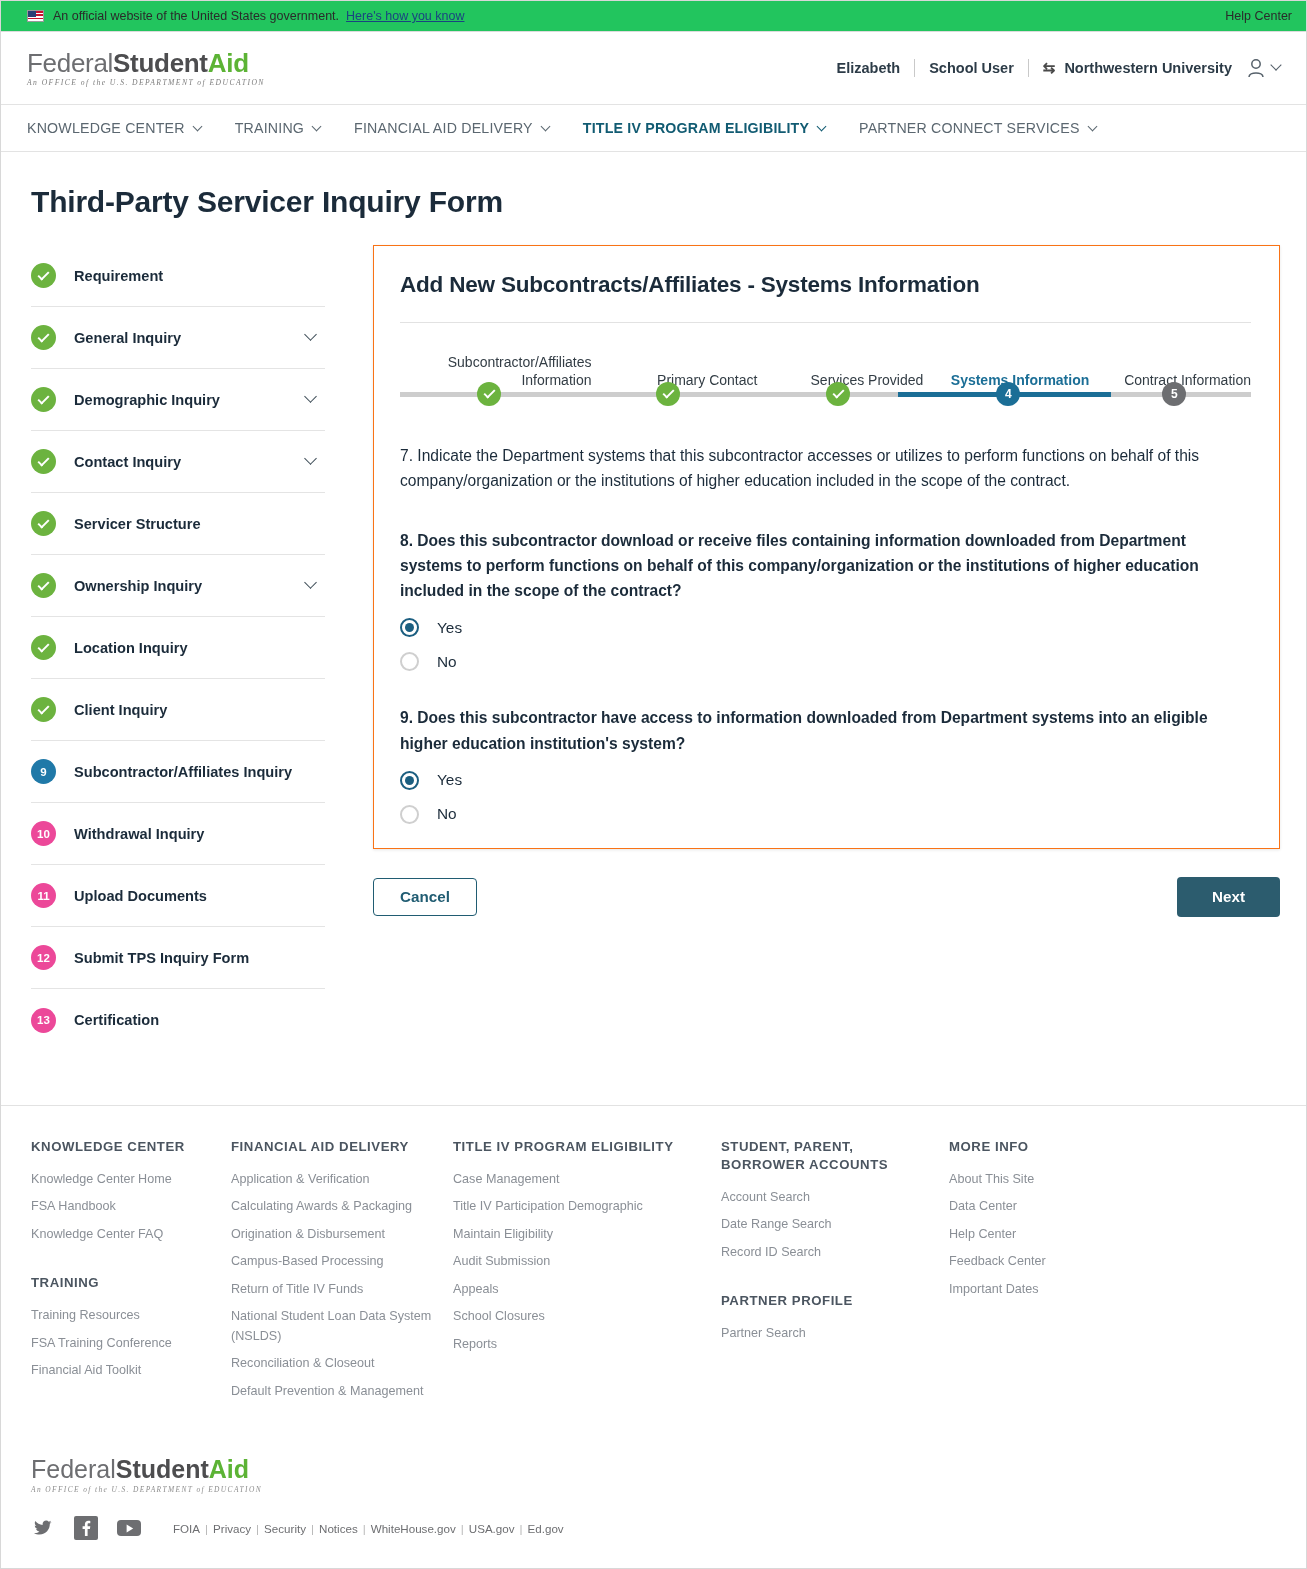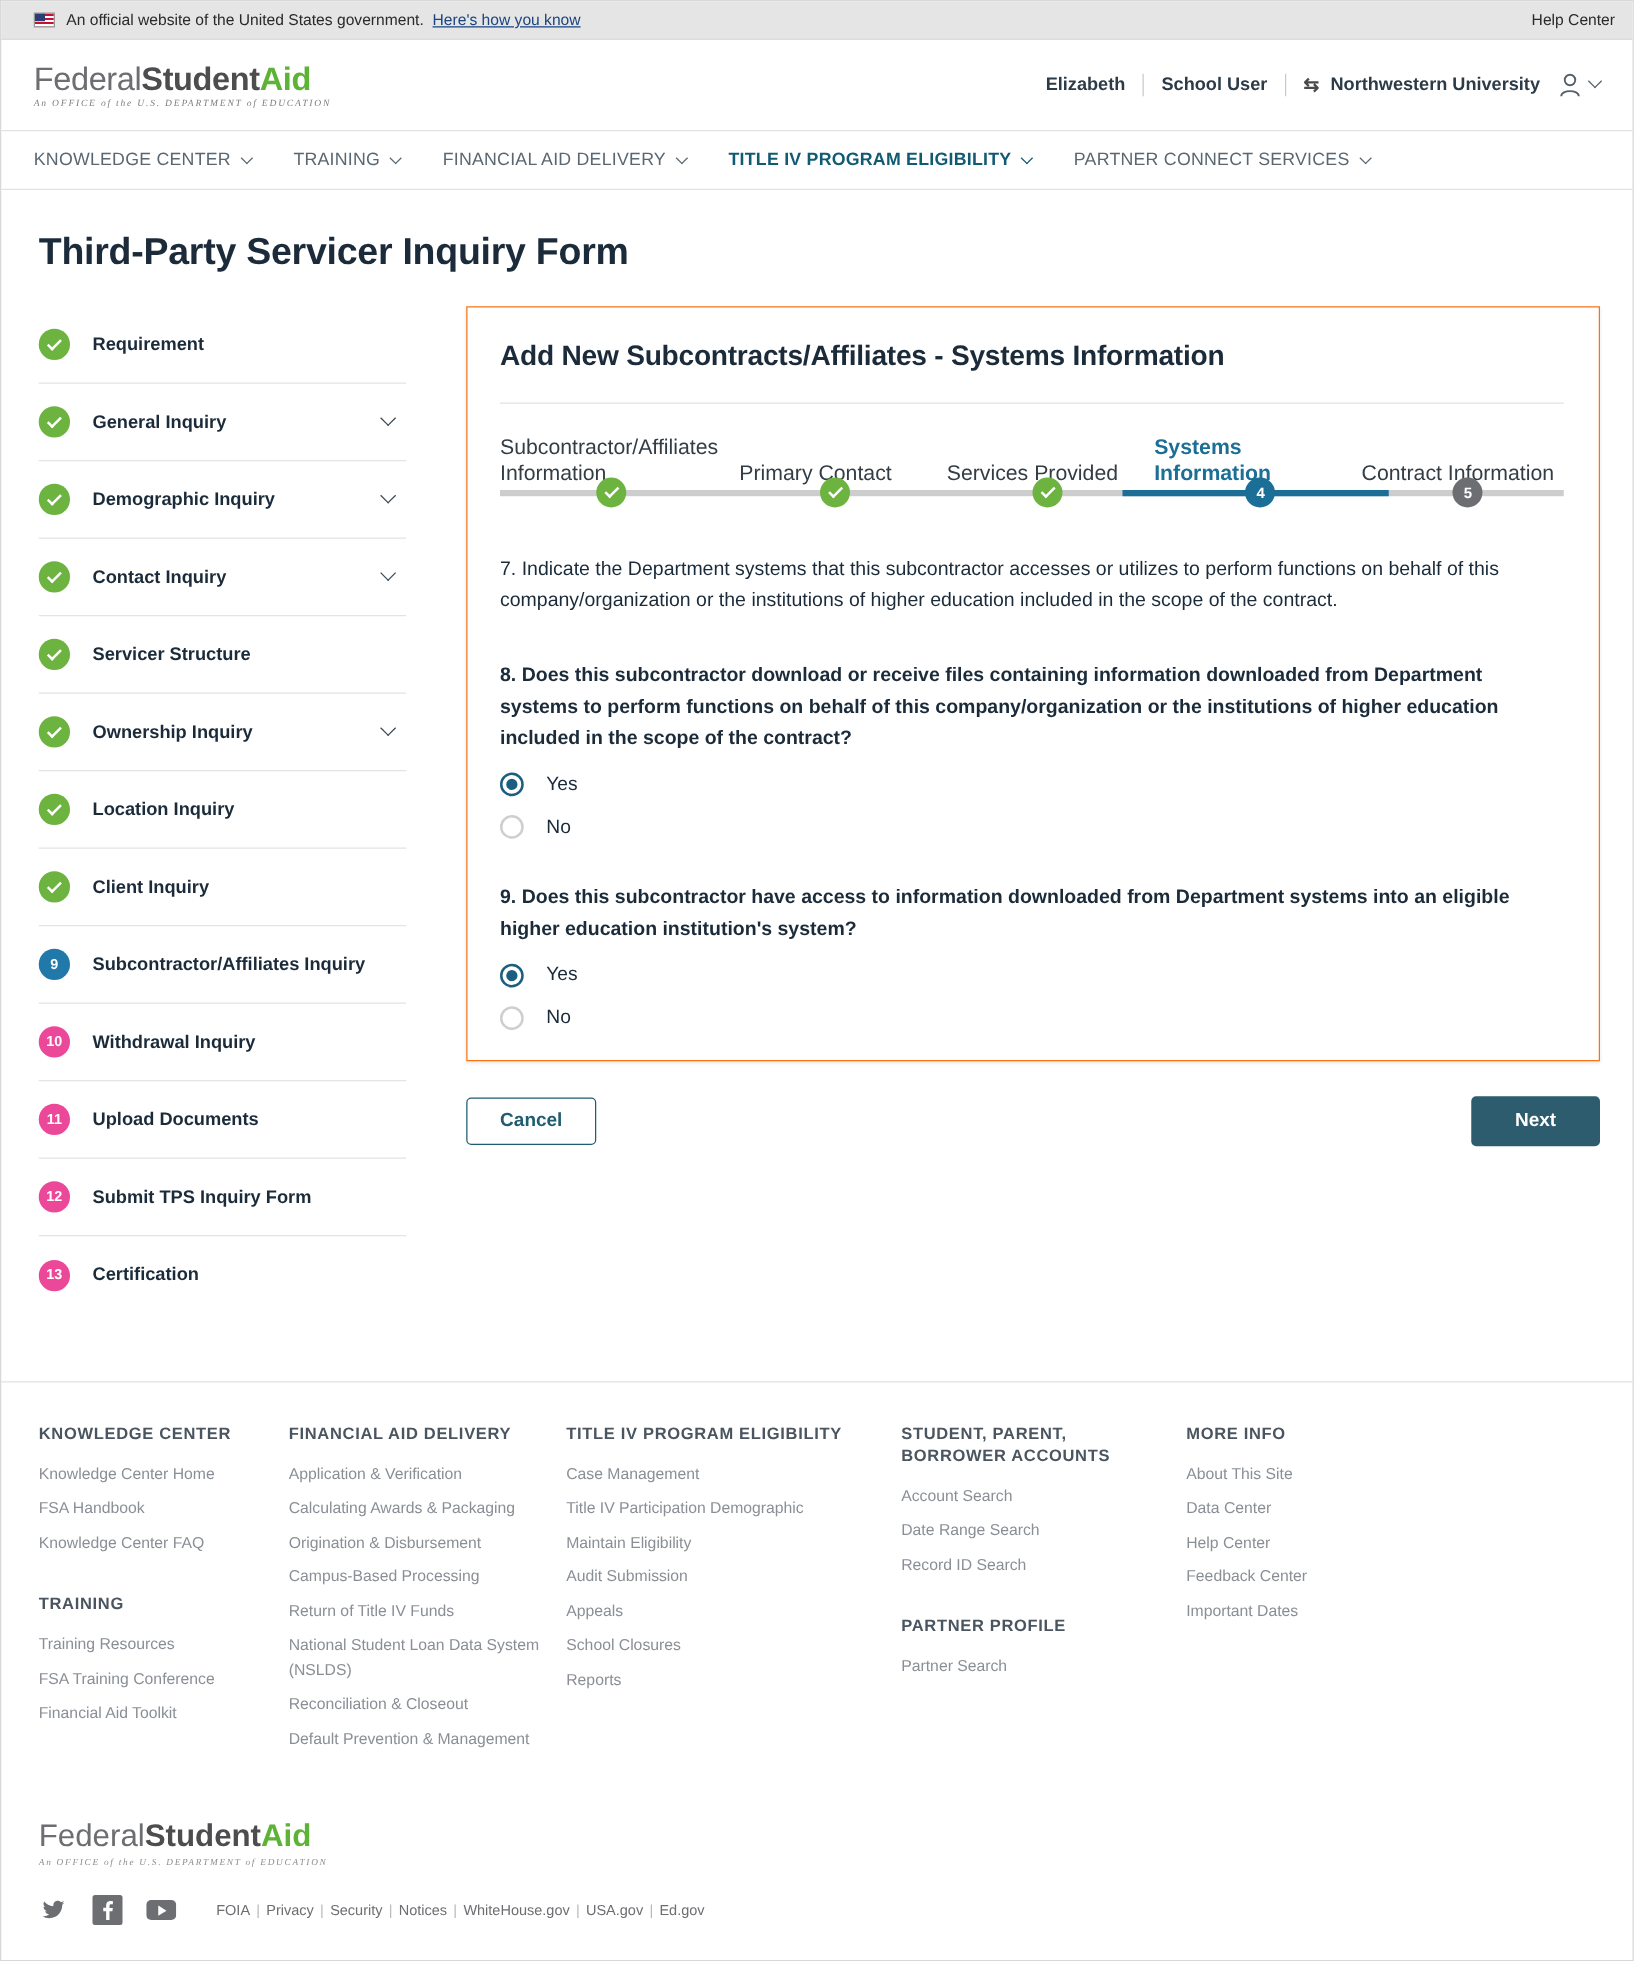--- a/index.html
+++ b/index.html
@@ -8,21 +8,21 @@
     width:1307px; height:1569px;
     font-family:"Liberation Sans", sans-serif;
     background:#ffffff;
     color:#1b2b3a;
     overflow:hidden;
   }
   .page { width:1307px; height:1569px; position:relative; border:1px solid #d8d8d8; background:#fff;}
 
   
   .gov-banner{
-    height:31px; background:#e5e5e5; display:flex; align-items:center;
+    height:31px; background:#22c55e; display:flex; align-items:center;
     padding:0 14px 0 26px; font-size:12.5px; color:#2a2a2a;
     border-bottom:1px solid #dcdcdc;
   }
   .flag-icon{ width:17px; height:12px; margin-right:9px; position:relative; display:inline-block;
      background:linear-gradient(to bottom,#c8102e 0 1.7px,#fff 1.7px 3.4px,#c8102e 3.4px 5.1px,#fff 5.1px 6.8px,#c8102e 6.8px 8.5px,#fff 8.5px 10.2px,#c8102e 10.2px 12px);
      border:1px solid #999; }
   .flag-icon::after{ content:""; position:absolute; left:0; top:0; width:8px; height:6.4px; background:#2a3d75;}
   .gov-banner .link{ color:#1a4480; text-decoration:underline; margin-left:7px; }
   .gov-banner .spacer{ flex:1; }
   .help-center-top{ color:#2a2a2a; font-size:12.5px; }
@@ -67,21 +67,21 @@
 
   
   .main{ flex:1; padding-left:48px; }
   .card{ border:1px solid #f97316; background:#fff; box-shadow:0 1px 3px rgba(0,0,0,.10); padding:26px 28px 24px 26px; }
   .card-title{ font-size:22.5px; font-weight:700; color:#1b2b3a; letter-spacing:-0.2px; }
   .card-hr{ height:1px; background:#e2e2e2; margin:24px 0 0 0;}
 
   
   .stepper{ position:relative; margin-top:18px; height:72px; }
   .steplabels{ display:flex; align-items:flex-end; height:48px;}
-  .slab{ text-align:left; font-size:17px; color:#333d45; line-height:1.25; }
+  .slab{ text-align:right; font-size:14px; color:#333d45; line-height:1.25; }
   .slab.active{ color:#1b6e96; font-weight:700; }
   .steprail{ position:absolute; left:0; right:0; top:51px; height:5px; background:#cdcdcd; }
   .steprail .fill{ position:absolute; top:0; height:5px; background:#1b6e96; }
   .dots{ position:absolute; left:0; right:0; top:41px; height:26px; }
   .dot{ position:absolute; width:24px; height:24px; border-radius:50%; display:flex; align-items:center; justify-content:center;
        color:#fff; font-size:12px; font-weight:700; transform:translateX(-50%); }
   .dot.done{ background:#6cb33f; }
   .dot.current{ background:#1b6e96; }
   .dot.todo{ background:#6d6e71; }
   .dot .tick{ display:block; width:11px; height:6px; border-left:2.3px solid #fff; border-bottom:2.3px solid #fff; transform:rotate(-45deg) translate(1px,-1px); }

